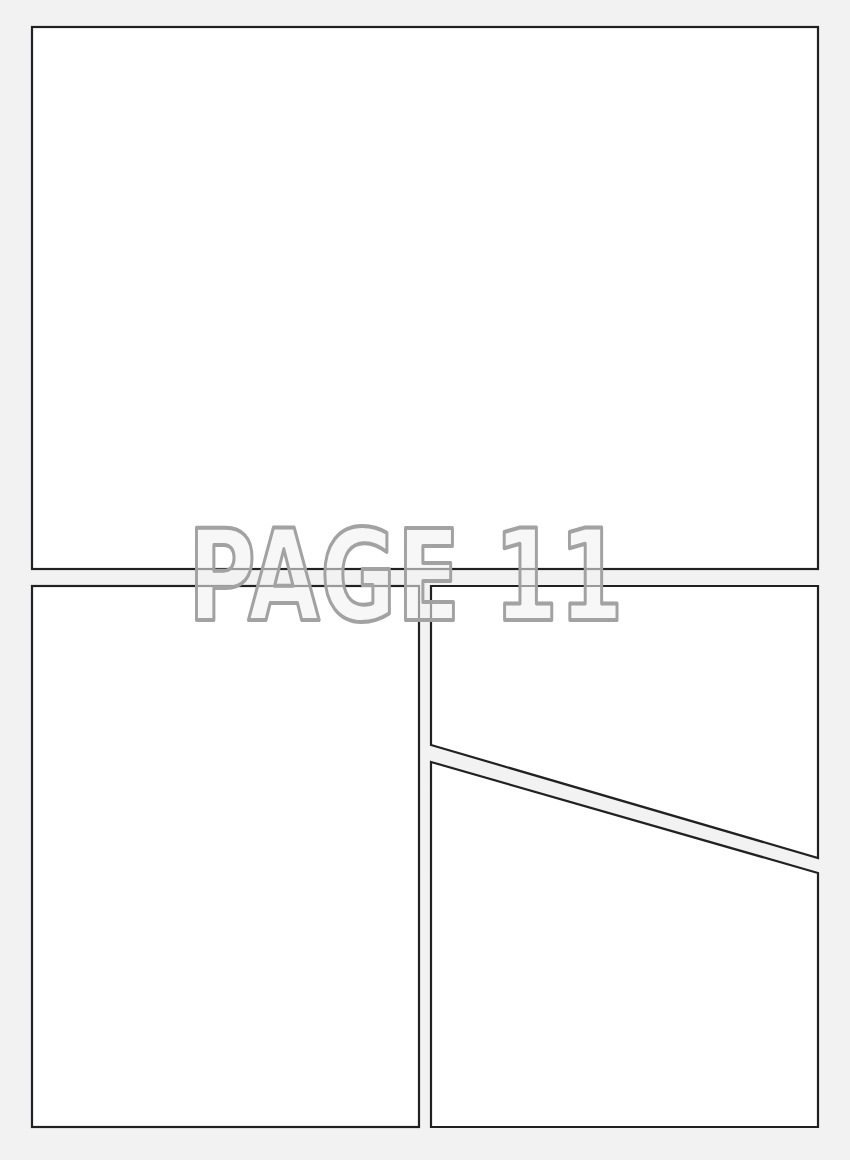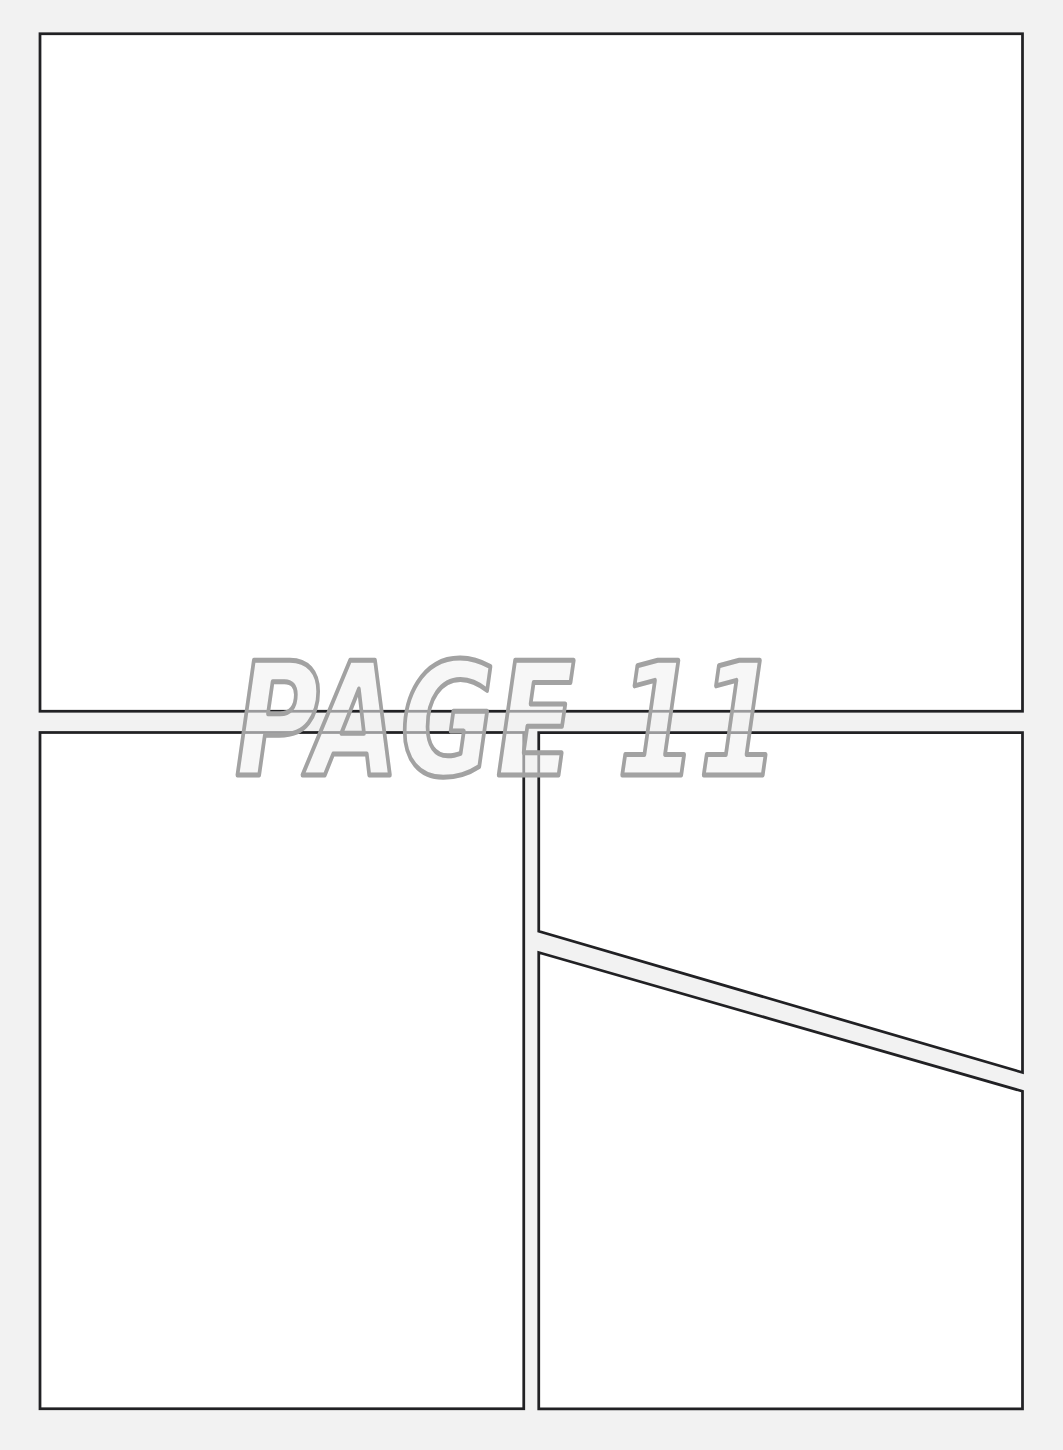--- a/index.html
+++ b/index.html
@@ -10,21 +10,20 @@
     width: 850px;
     height: 1160px;
     background: #f2f2f2;
     font-family: "DejaVu Sans", "Liberation Sans", sans-serif;
     overflow: hidden;
   }
   .page-wrap {
     position: relative;
     width: 804px;
     height: 1160px;
-    font-style: italic;
   }
   svg.page-canvas {
     position: absolute;
     left: 0;
     top: 0;
     display: block;
   }
   .panel-shape {
     
   }

